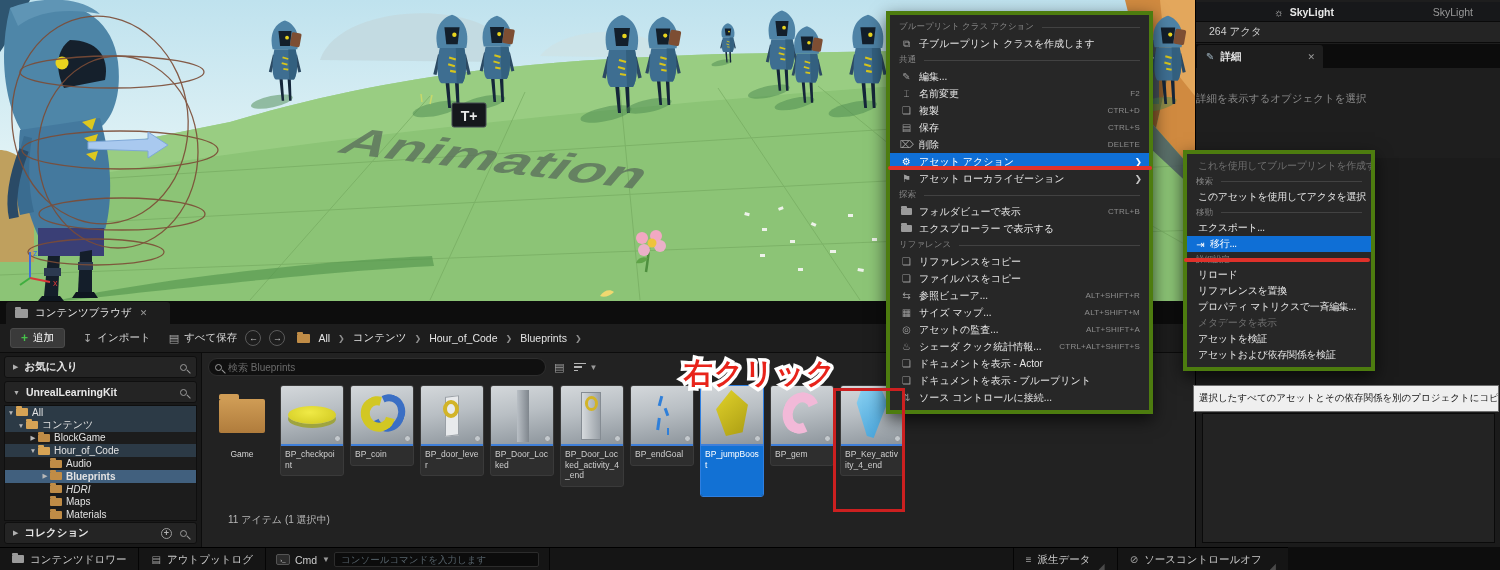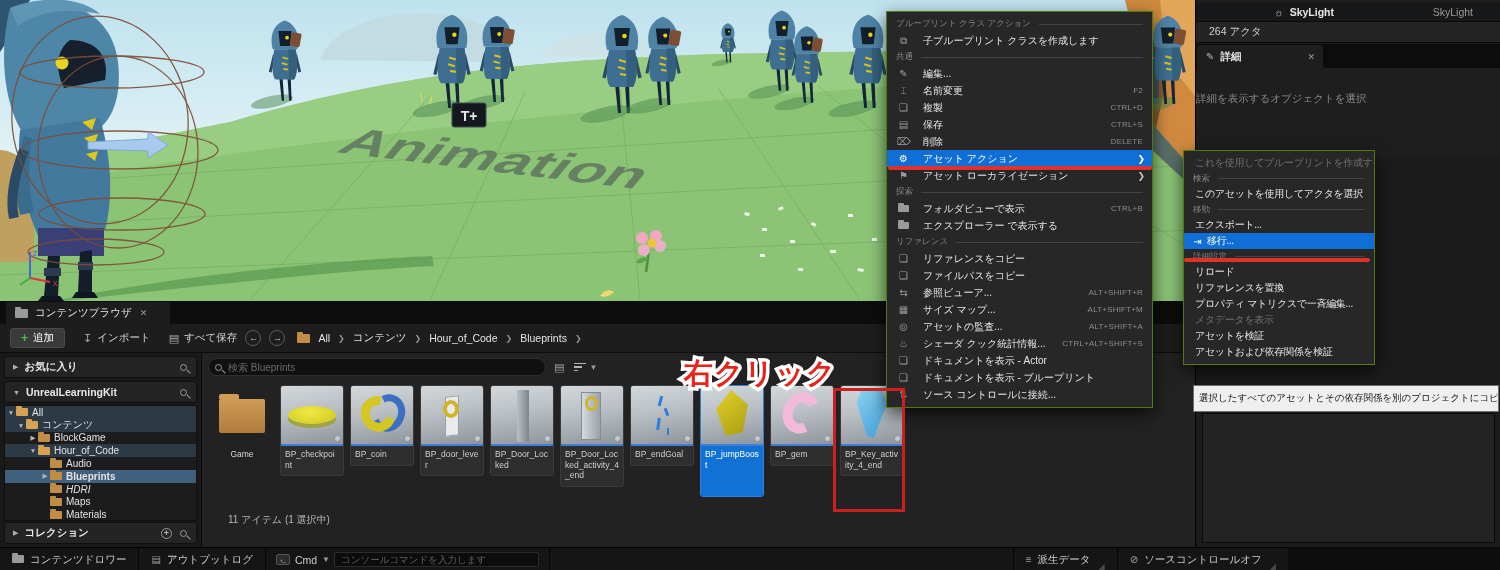--- a/index.html
+++ b/index.html
@@ -19,29 +19,29 @@
   #details-tabs { left:0; top:44px; width:305px; height:24px; background:#0c0c0c; }
   #details-tab { position:absolute; left:1px; top:1px; width:126px; height:23px; background:#1e1e1e; border-radius:3px 3px 0 0; display:flex; align-items:center; font-size:10.5px; color:#e6e6e6; font-weight:bold; }
   #details-tab .ic { margin:0 6px 0 9px; color:#9fb4c0; font-size:10px; }
   #details-tab .x { margin-left:auto; margin-right:8px; color:#9a9a9a; font-weight:normal; font-size:9px; }
   #details-empty { left:0; top:68px; width:305px; height:90px; background:#1e1e1e; display:flex; align-items:flex-start; }
   #details-empty span { margin-top:24px; color:#8b8b8b; font-size:10.5px; }
   #details-body { left:0; top:158px; width:305px; height:389px; background:#1b1b1b; }
   #details-body .inner { position:absolute; left:6px; top:255px; right:6px; bottom:4px; background:#232323; border:1px solid #0a0a0a; }
 
   
-  .menu { background:#272727; border:1px solid #4d7c0f; box-shadow:0 6px 16px rgba(0,0,0,.65); padding:4px 0; z-index:30; }
+  .menu { background:#272727; border:4px solid #4d7c0f; box-shadow:0 6px 16px rgba(0,0,0,.65); padding:4px 0; z-index:30; }
   #ctx-menu { left:886px; top:11px; width:267px; }
   #sub-menu { left:1183px; top:150px; width:192px; z-index:31; }
   .mh { height:16px; display:flex; align-items:center; padding-left:9px; }
   .mh .t { font-size:8.5px; color:#858585; white-space:nowrap; }
   .mh .ln { flex:1; height:1px; background:#424242; margin:0 9px 0 8px; }
   .mi { height:17px; display:flex; align-items:center; white-space:nowrap; overflow:hidden; }
   .mi .ic { width:15px; margin-left:9px; font-size:10px; color:#9d9d9d; text-align:center; flex:none; }
-  .mi .lbl { font-size:10px; color:#e6e6e6; margin-left:12px; }
+  .mi .lbl { font-size:10px; color:#e6e6e6; margin-left:5px; }
   .mi .sc { margin-left:auto; margin-right:9px; font-size:8px; color:#8d8d8d; letter-spacing:.2px; }
   .mi .chev { margin-left:auto; margin-right:7px; font-size:9px; color:#c4c4c4; }
   .mi.hl { background:#0f6fd6; }
   .mi.hl .lbl,.mi.hl .ic,.mi.hl .chev { color:#fff; }
   .mi.dis .lbl { color:#6f6f6f; }
   #sub-menu .mi { height:16px; }
   #sub-menu .mi .lbl { margin-left:11px; letter-spacing:-.3px; }
   #sub-menu .mi .ic { width:13px; margin-left:7px; }
   #sub-menu .mi .ic + .lbl { margin-left:3px; }
   #sub-menu .mh { height:15px; }

